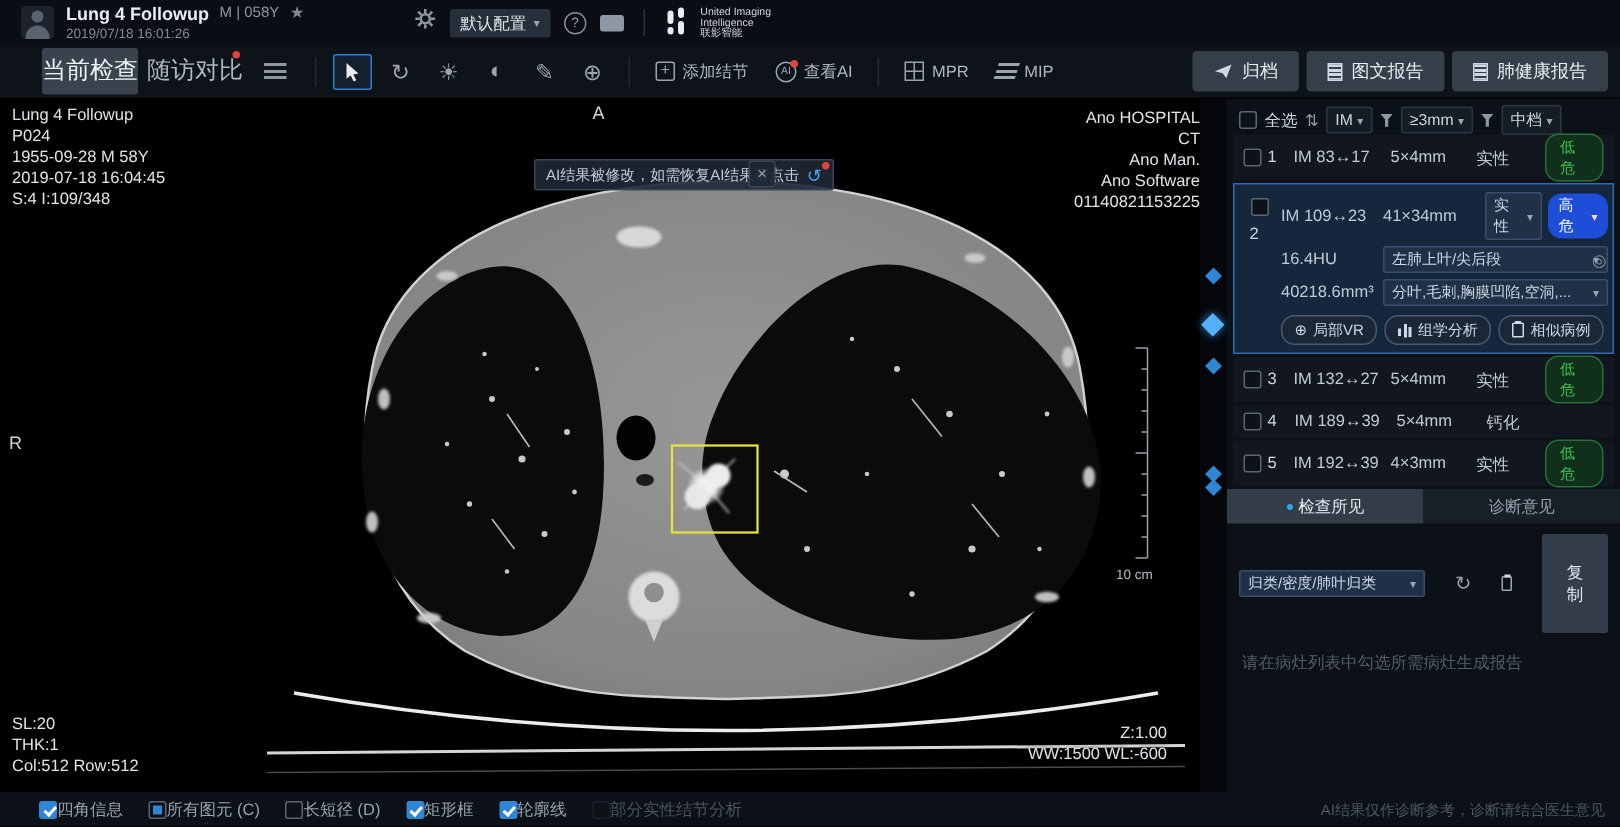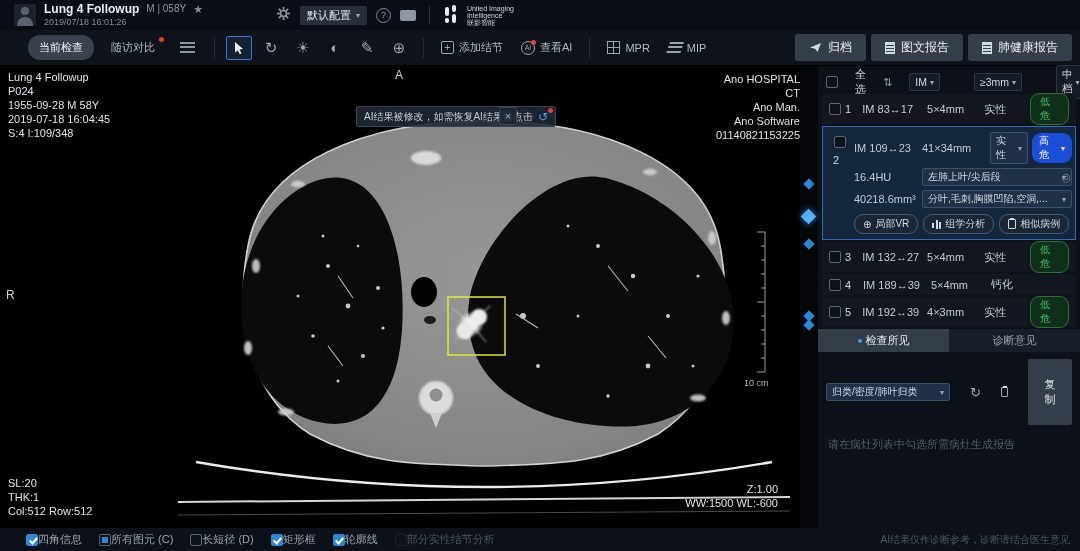--- a/index.html
+++ b/index.html
@@ -35,21 +35,21 @@
   .logo-mark{position:relative;width:18px;height:20px;}
   .logo-mark i{position:absolute;background:#e8edf2;border-radius:2px;}
   .logo-mark i:nth-child(1){left:2px;top:2px;width:4px;height:9px;}
   .logo-mark i:nth-child(2){left:9px;top:0;width:4px;height:7px;}
   .logo-mark i:nth-child(3){left:2px;top:13px;width:4px;height:5px;}
   .logo-mark i:nth-child(4){left:9px;top:9px;width:4px;height:9px;}
   .logo-text{font-size:7px;line-height:7px;color:#cfd6dd;}
 
   
   .toolbar{height:36px;display:flex;align-items:center;background:#0e131a;border-bottom:1px solid #000;padding:0 8px 0 28px;gap:6px;}
-  .btn-exam{font-size:11px;padding:5px 11px;border:none;border-radius:12px;cursor:pointer;}
+  .btn-exam{font-size:16px;padding:5px 0;border:none;border-radius:2px;cursor:pointer;}
   .btn-exam.active{background:#3a434d;color:#eef2f6;}
   .btn-exam.idle{background:transparent;color:#aeb8c2;position:relative;}
   .reddot{position:absolute;top:2px;right:2px;width:5px;height:5px;border-radius:50%;background:#e0443a;}
   .icon-list{width:15px;height:11px;background:repeating-linear-gradient(to bottom,#8d98a4 0 2px,transparent 2px 4.5px);margin:0 8px;cursor:pointer;}
   .t-div{width:1px;height:20px;background:#232b34;margin:0 5px;}
   .tool{width:26px;height:24px;display:flex;align-items:center;justify-content:center;color:#9aa5b1;font-size:15px;cursor:pointer;border:1px solid transparent;border-radius:2px;position:relative;}
   .tool.selected{border-color:#2e7bd6;background:#15202e;}
   .tool svg{display:block;}
   .ltool{display:flex;align-items:center;gap:5px;color:#aeb8c2;font-size:11px;cursor:pointer;padding:0 6px;position:relative;}
   .icon-plusbox{width:13px;height:13px;border:1px solid #9aa5b1;border-radius:2px;color:#9aa5b1;font-size:11px;line-height:11px;text-align:center;}
@@ -75,21 +75,21 @@
   .icon-restore{color:#4aa3f0;font-size:12px;position:relative;cursor:pointer;}
   .icon-restore .reddot{top:-2px;right:-5px;}
   .ai-close{position:absolute;left:499px;top:41px;width:18px;height:18px;display:flex;align-items:center;justify-content:center;background:rgba(30,40,52,.9);border:1px solid #3a4656;border-radius:2px;color:#9aa5b0;font-size:11px;cursor:pointer;}
 
   .slider-zone{width:18px;position:relative;background:#05070a;}
   .marker{position:absolute;left:5px;width:8px;height:8px;background:#2f86d4;transform:rotate(45deg);cursor:pointer;}
   .marker.selected{left:3px;width:11px;height:11px;background:#55b1f5;box-shadow:0 0 6px #2f86d4;}
 
   
   .panel{width:262px;background:#0c1117;display:flex;flex-direction:column;font-size:11px;padding:4px 4px 0 4px;}
-  .p-header{height:24px;display:flex;align-items:center;gap:17px;padding:0 4px;color:#cfd7df;}
+  .p-header{height:24px;display:flex;align-items:center;gap:5px;padding:0 4px;color:#cfd7df;}
   .cb{width:12px;height:12px;border:1px solid #5a6673;border-radius:2px;background:#0d1218;display:inline-block;position:relative;flex:none;cursor:pointer;}
   .cb.checked{background:#2f86d4;border-color:#2f86d4;}
   .cb.checked::after{content:"";position:absolute;left:3.5px;top:1px;width:3px;height:6px;border:solid #fff;border-width:0 2px 2px 0;transform:rotate(42deg);}
   .cb.partial::after{content:"";position:absolute;inset:2px;background:#2f86d4;}
   .cb.disabled{opacity:.4;cursor:default;}
   .icon-sort{color:#8d98a4;font-size:11px;cursor:pointer;}
   .icon-funnel{width:9px;height:9px;background:#8d98a4;clip-path:polygon(0 0,100% 0,62% 45%,62% 100%,38% 100%,38% 45%);cursor:pointer;}
   .pill{display:flex;align-items:center;gap:3px;background:#151c25;border:1px solid #2b3644;border-radius:2px;padding:2px 5px;font-size:10.5px;color:#cfd7df;cursor:pointer;}
   .nrow{display:flex;align-items:center;height:30px;background:#12171f;margin-bottom:2px;padding:0 7px;gap:4px;cursor:pointer;}
   .nr-num{width:14px;color:#cfd7df;}

